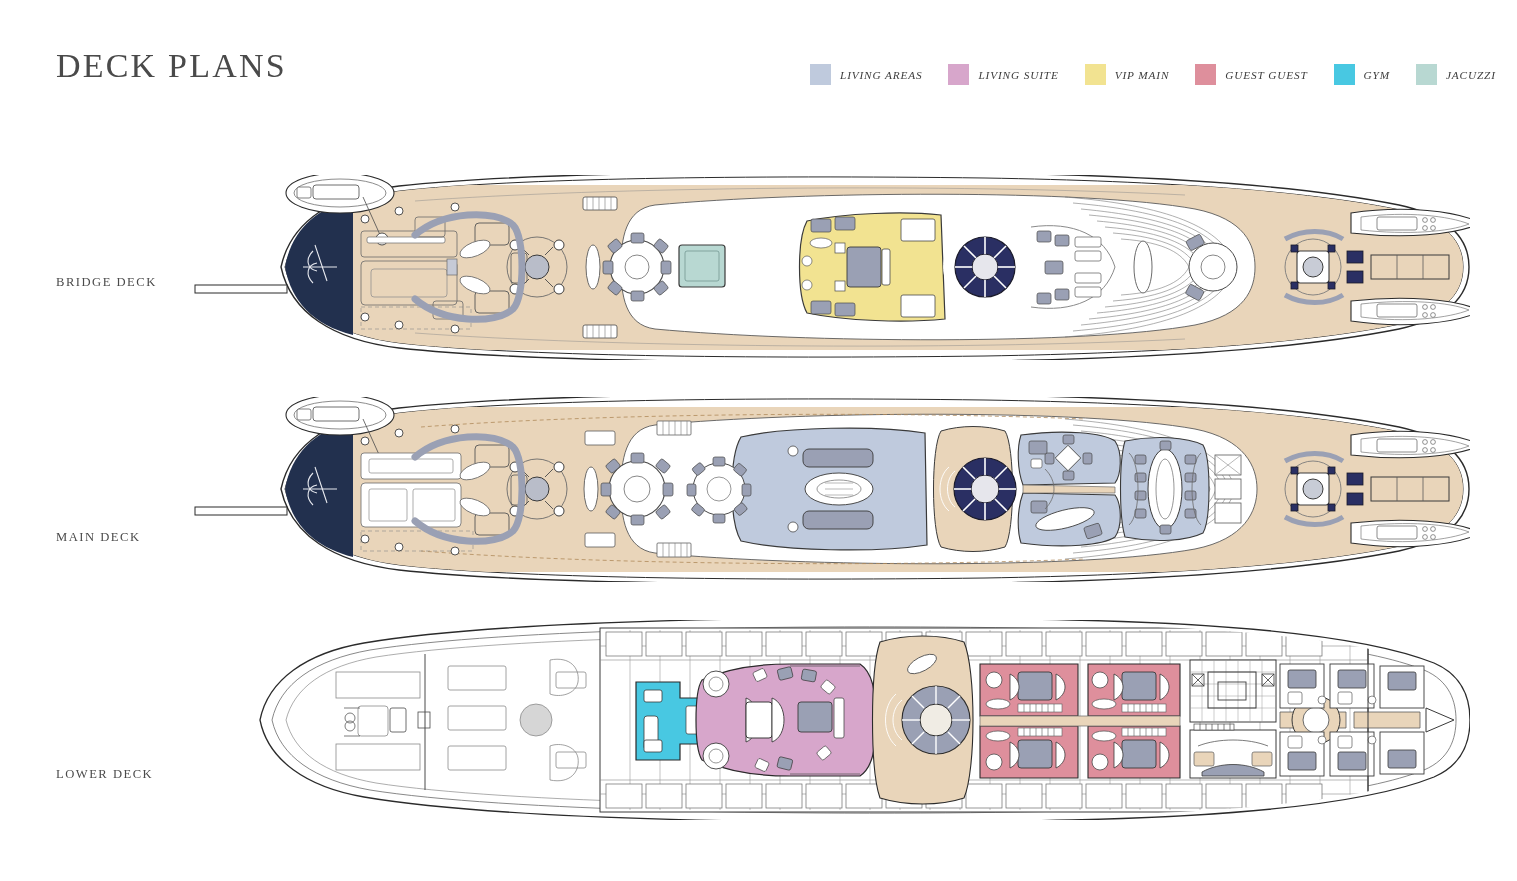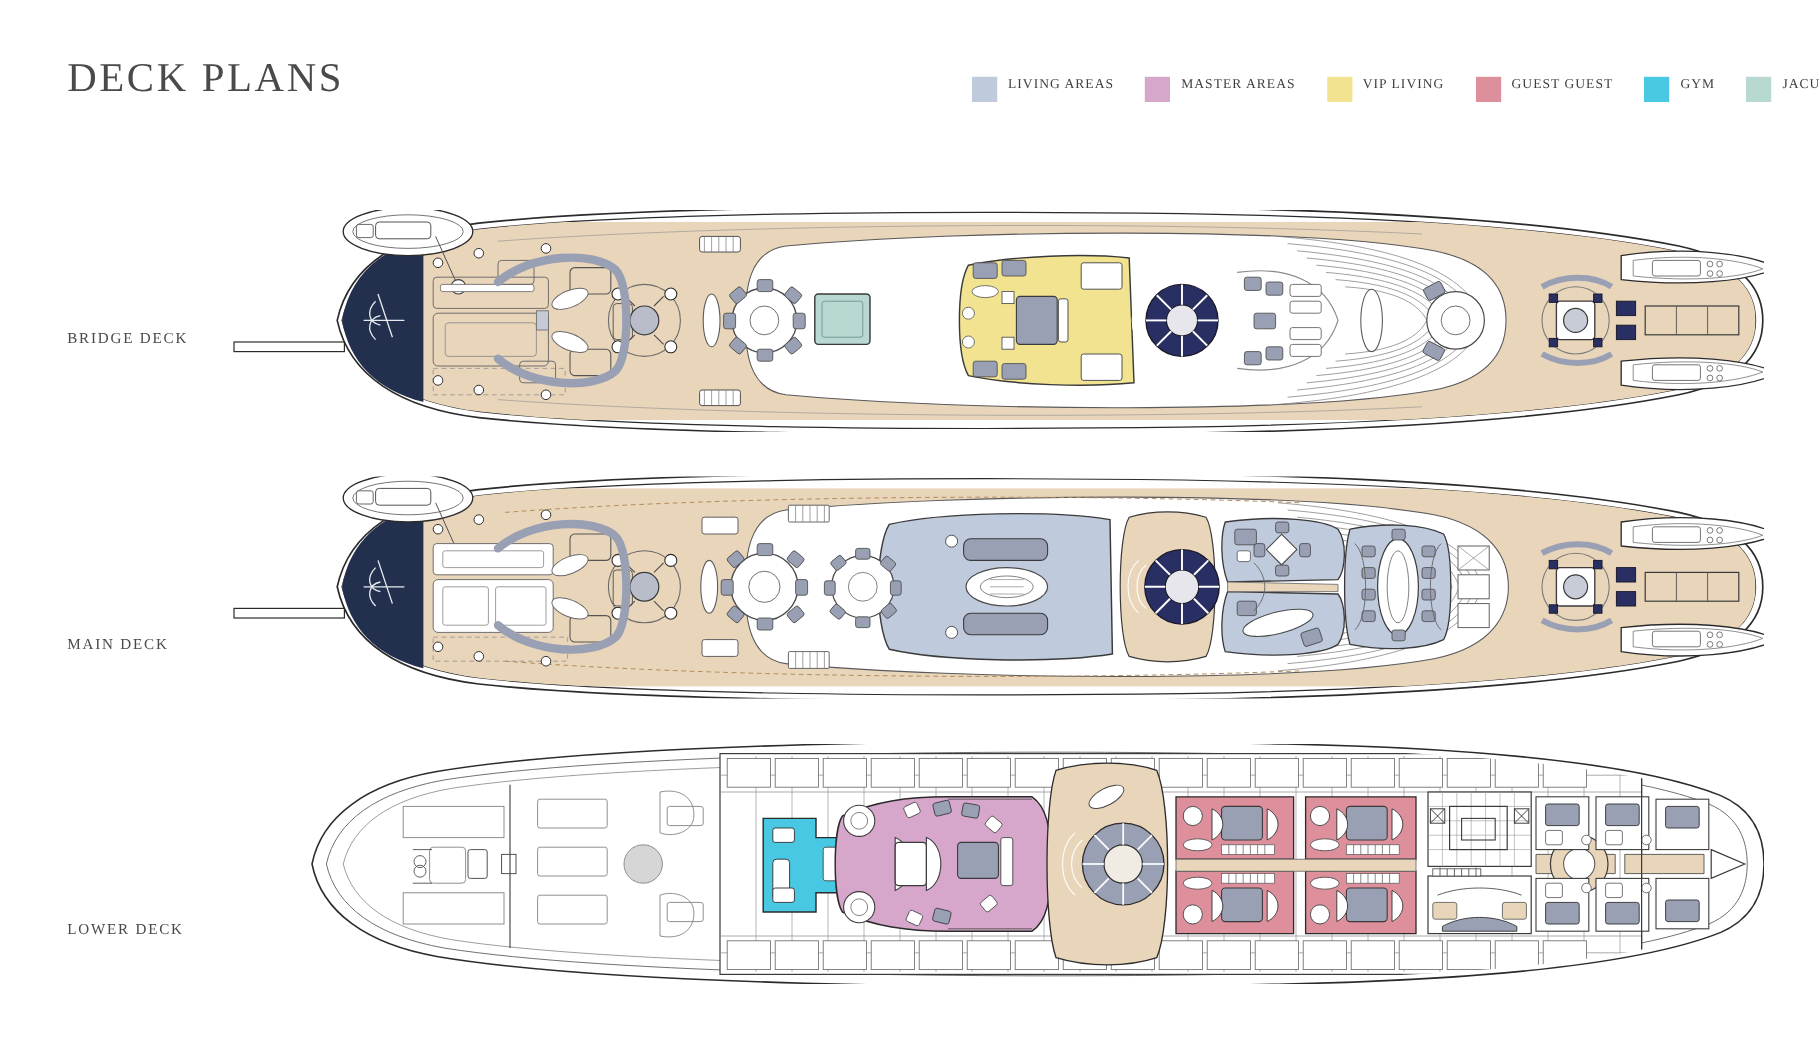--- a/index.html
+++ b/index.html
@@ -29,22 +29,23 @@
 
   #legend {
     position: absolute;
     left: 810px; top: 64px;
     display: flex;
     align-items: center;
     gap: 0px;
   }
   .legend-item {
     display: flex;
-    align-items: flex-start;
+    align-items: center;
     margin-right: 26px;
+    font-style: italic;
   }
   .legend-swatch {
     width: 21px; height: 21px;
     margin-right: 9px;
     display: block;
   }
   .legend-label {
     font-size: 11.3px;
     letter-spacing: 0.85px;
     color: #3d3d3d;
@@ -80,26 +81,26 @@
 
   <div id="legend">
 
     <div class="legend-item">
       <span class="legend-swatch" style="background:#bfcadd"></span>
       <span class="legend-label">LIVING AREAS</span>
     </div>
 
     <div class="legend-item">
       <span class="legend-swatch" style="background:#d7a6cb"></span>
-      <span class="legend-label">MASTER AREAS</span>
+      <span class="legend-label">LIVING SUITE</span>
     </div>
 
     <div class="legend-item">
       <span class="legend-swatch" style="background:#f2e391"></span>
-      <span class="legend-label">VIP LIVING</span>
+      <span class="legend-label">VIP MAIN</span>
     </div>
 
     <div class="legend-item">
       <span class="legend-swatch" style="background:#de8f9c"></span>
       <span class="legend-label">GUEST GUEST</span>
     </div>
 
     <div class="legend-item">
       <span class="legend-swatch" style="background:#48c8e2"></span>
       <span class="legend-label">GYM</span>

